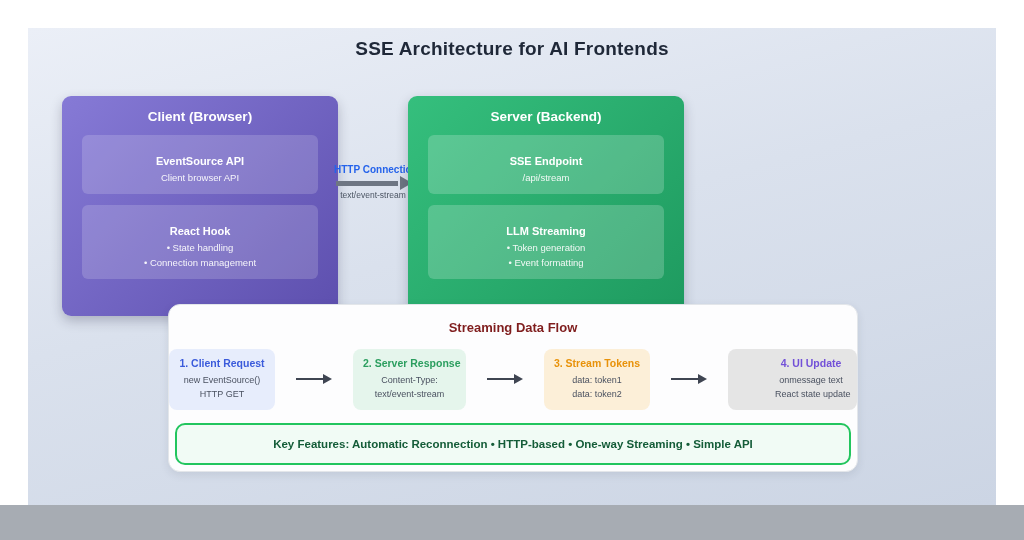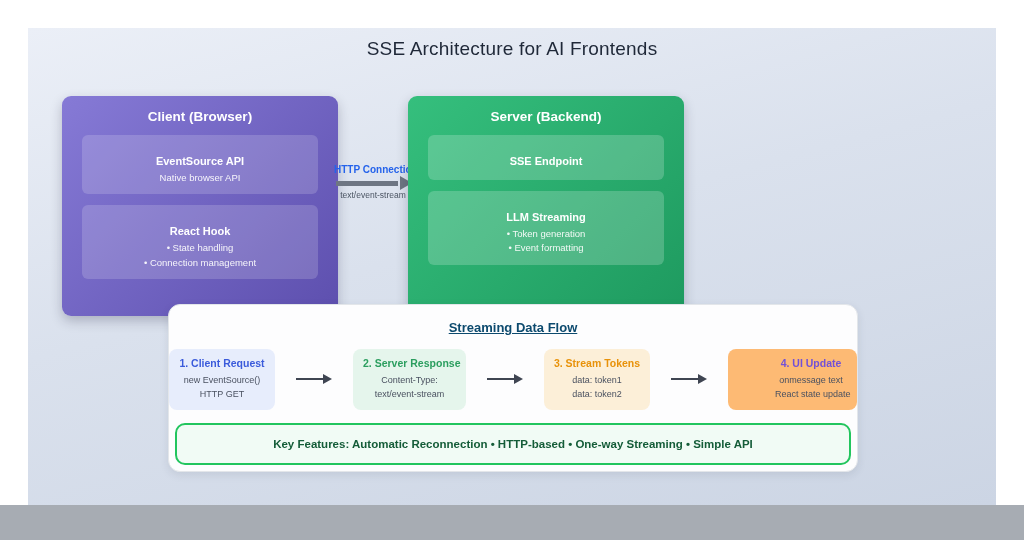--- a/index.html
+++ b/index.html
@@ -4,21 +4,21 @@
 <style>
   * { margin:0; padding:0; box-sizing:border-box; }
   html,body { width:1024px; height:540px; }
   body { background:#ffffff; font-family:"Liberation Sans", sans-serif; position:relative; overflow:hidden; }
 
   .slide { position:absolute; left:28px; top:28px; width:968px; height:477px;
            background:linear-gradient(165deg,#ebeff7 0%, #dae1ed 45%, #ccd5e4 100%); }
   .footer-band { position:absolute; left:0; top:505px; width:1024px; height:35px; background:#a7acb3; }
 
   .diagram-title { position:absolute; top:10px; left:0; width:100%; text-align:center;
-                   font-size:19px; font-weight:normal; color:#1f2838; letter-spacing:0.2px; }
+                   font-size:19px; font-weight:bold; color:#1f2838; letter-spacing:0.2px; }
 
   .node { position:absolute; top:68px; width:276px; height:220px; border-radius:9px;
           box-shadow:0 5px 12px rgba(30,30,60,0.25); }
   .node-client { left:34px; background:linear-gradient(135deg,#867ad6 0%, #5d4fae 100%); }
   .node-server { left:380px; background:linear-gradient(135deg,#35bf7d 0%, #1e9a5f 100%); }
   .node-title { text-align:center; margin-top:13px; font-size:13.5px; font-weight:bold; color:#ffffff; }
   .subnode { margin:11px 20px 0 20px; border-radius:6px; padding:20px 4px 9px 4px; text-align:center; color:#fff; }
   .node-client .subnode { background:rgba(255,255,255,0.17); }
   .node-server .subnode { background:rgba(255,255,255,0.20); }
   .subnode-title { font-size:11px; font-weight:bold; margin-bottom:4px; }
@@ -28,29 +28,29 @@
   .connection-label { font-size:10px; font-weight:bold; color:#2563eb; white-space:nowrap; }
   .connection-arrow { position:relative; height:14px; margin:1px 0 0 0; }
   .connection-arrow .shaft { position:absolute; left:2px; top:5px; width:62px; height:5px; background:#6e7683; }
   .connection-arrow .head { position:absolute; right:0; top:0; width:0; height:0;
       border-left:12px solid #6e7683; border-top:7px solid transparent; border-bottom:7px solid transparent; }
   .connection-sub { font-size:8.5px; color:#4b5563; white-space:nowrap; }
 
   .flow-card { position:absolute; left:140px; top:276px; width:690px; height:168px;
                background:#fdfdfe; border:1px solid #e3e6ea; border-radius:12px;
                box-shadow:0 3px 8px rgba(40,50,70,0.10); }
-  .flow-title { text-align:center; margin-top:15px; font-size:13px; font-weight:bold; color:#0c4a6e;text-decoration:underline; }
+  .flow-title { text-align:center; margin-top:15px; font-size:13px; font-weight:bold; color:#7f1d1d; }
   .steps { display:flex; justify-content:center; align-items:center; margin-top:14px;gap:16px; }
   .step { border-radius:8px; padding:8px 10px; text-align:center; min-width:106px; }
   .step-title { font-size:10.5px; font-weight:bold; margin-bottom:4px; white-space:nowrap; }
   .step-line { font-size:9px; color:#4a5160; line-height:1.6; white-space:nowrap; }
   .step-1 { background:#e7edfc; } .step-1 .step-title { color:#3b5bdb; }
   .step-2 { background:#e5f5ec; } .step-2 .step-title { color:#2b9e5f; }
   .step-3 { background:#fcefd8; } .step-3 .step-title { color:#e8920a; }
-  .step-4 { background:#fdba74;padding-left:47px; } .step-4 .step-title { color:#7250d8; }
+  .step-4 { background:#e5e5e5;padding-left:47px; } .step-4 .step-title { color:#7250d8; }
   .step-arrow { position:relative; width:36px; height:10px; margin:0 5px; flex:0 0 auto; }
   .step-arrow .shaft { position:absolute; left:0; top:4px; width:28px; height:2px; background:#3f4552; }
   .step-arrow .head { position:absolute; right:0; top:0; width:0; height:0;
       border-left:9px solid #3f4552; border-top:5px solid transparent; border-bottom:5px solid transparent; }
 
   .features { position:absolute; left:6px; right:6px; bottom:6px; height:42px;
               background:#f1fbf5; border:2px solid #22c55e; border-radius:10px;
               display:flex; align-items:center; justify-content:center; }
   .features-text { font-size:11.5px; font-weight:bold; color:#145c38; }
 </style>
@@ -58,21 +58,21 @@
 <body>
 
 <div class="slide">
 
   <div class="diagram-title">SSE Architecture for AI Frontends</div>
 
   <div class="node node-client">
     <div class="node-title">Client (Browser)</div>
     <div class="subnode">
       <div class="subnode-title">EventSource API</div>
-      <div class="subnode-line">Native browser API</div>
+      <div class="subnode-line">Client browser API</div>
     </div>
     <div class="subnode">
       <div class="subnode-title">React Hook</div>
       <div class="subnode-line">• State handling</div>
       <div class="subnode-line">• Connection management</div>
     </div>
   </div>
 
   <div class="connection">
     <div class="connection-label">HTTP Connection</div>
@@ -80,20 +80,21 @@
       <div class="shaft"></div>
       <div class="head"></div>
     </div>
     <div class="connection-sub">text/event-stream</div>
   </div>
 
   <div class="node node-server">
     <div class="node-title">Server (Backend)</div>
     <div class="subnode">
       <div class="subnode-title">SSE Endpoint</div>
+      <div class="subnode-line">/api/stream</div>
     </div>
     <div class="subnode">
       <div class="subnode-title">LLM Streaming</div>
       <div class="subnode-line">• Token generation</div>
       <div class="subnode-line">• Event formatting</div>
     </div>
   </div>
 
   <div class="flow-card">
     <div class="flow-title">Streaming Data Flow</div>

